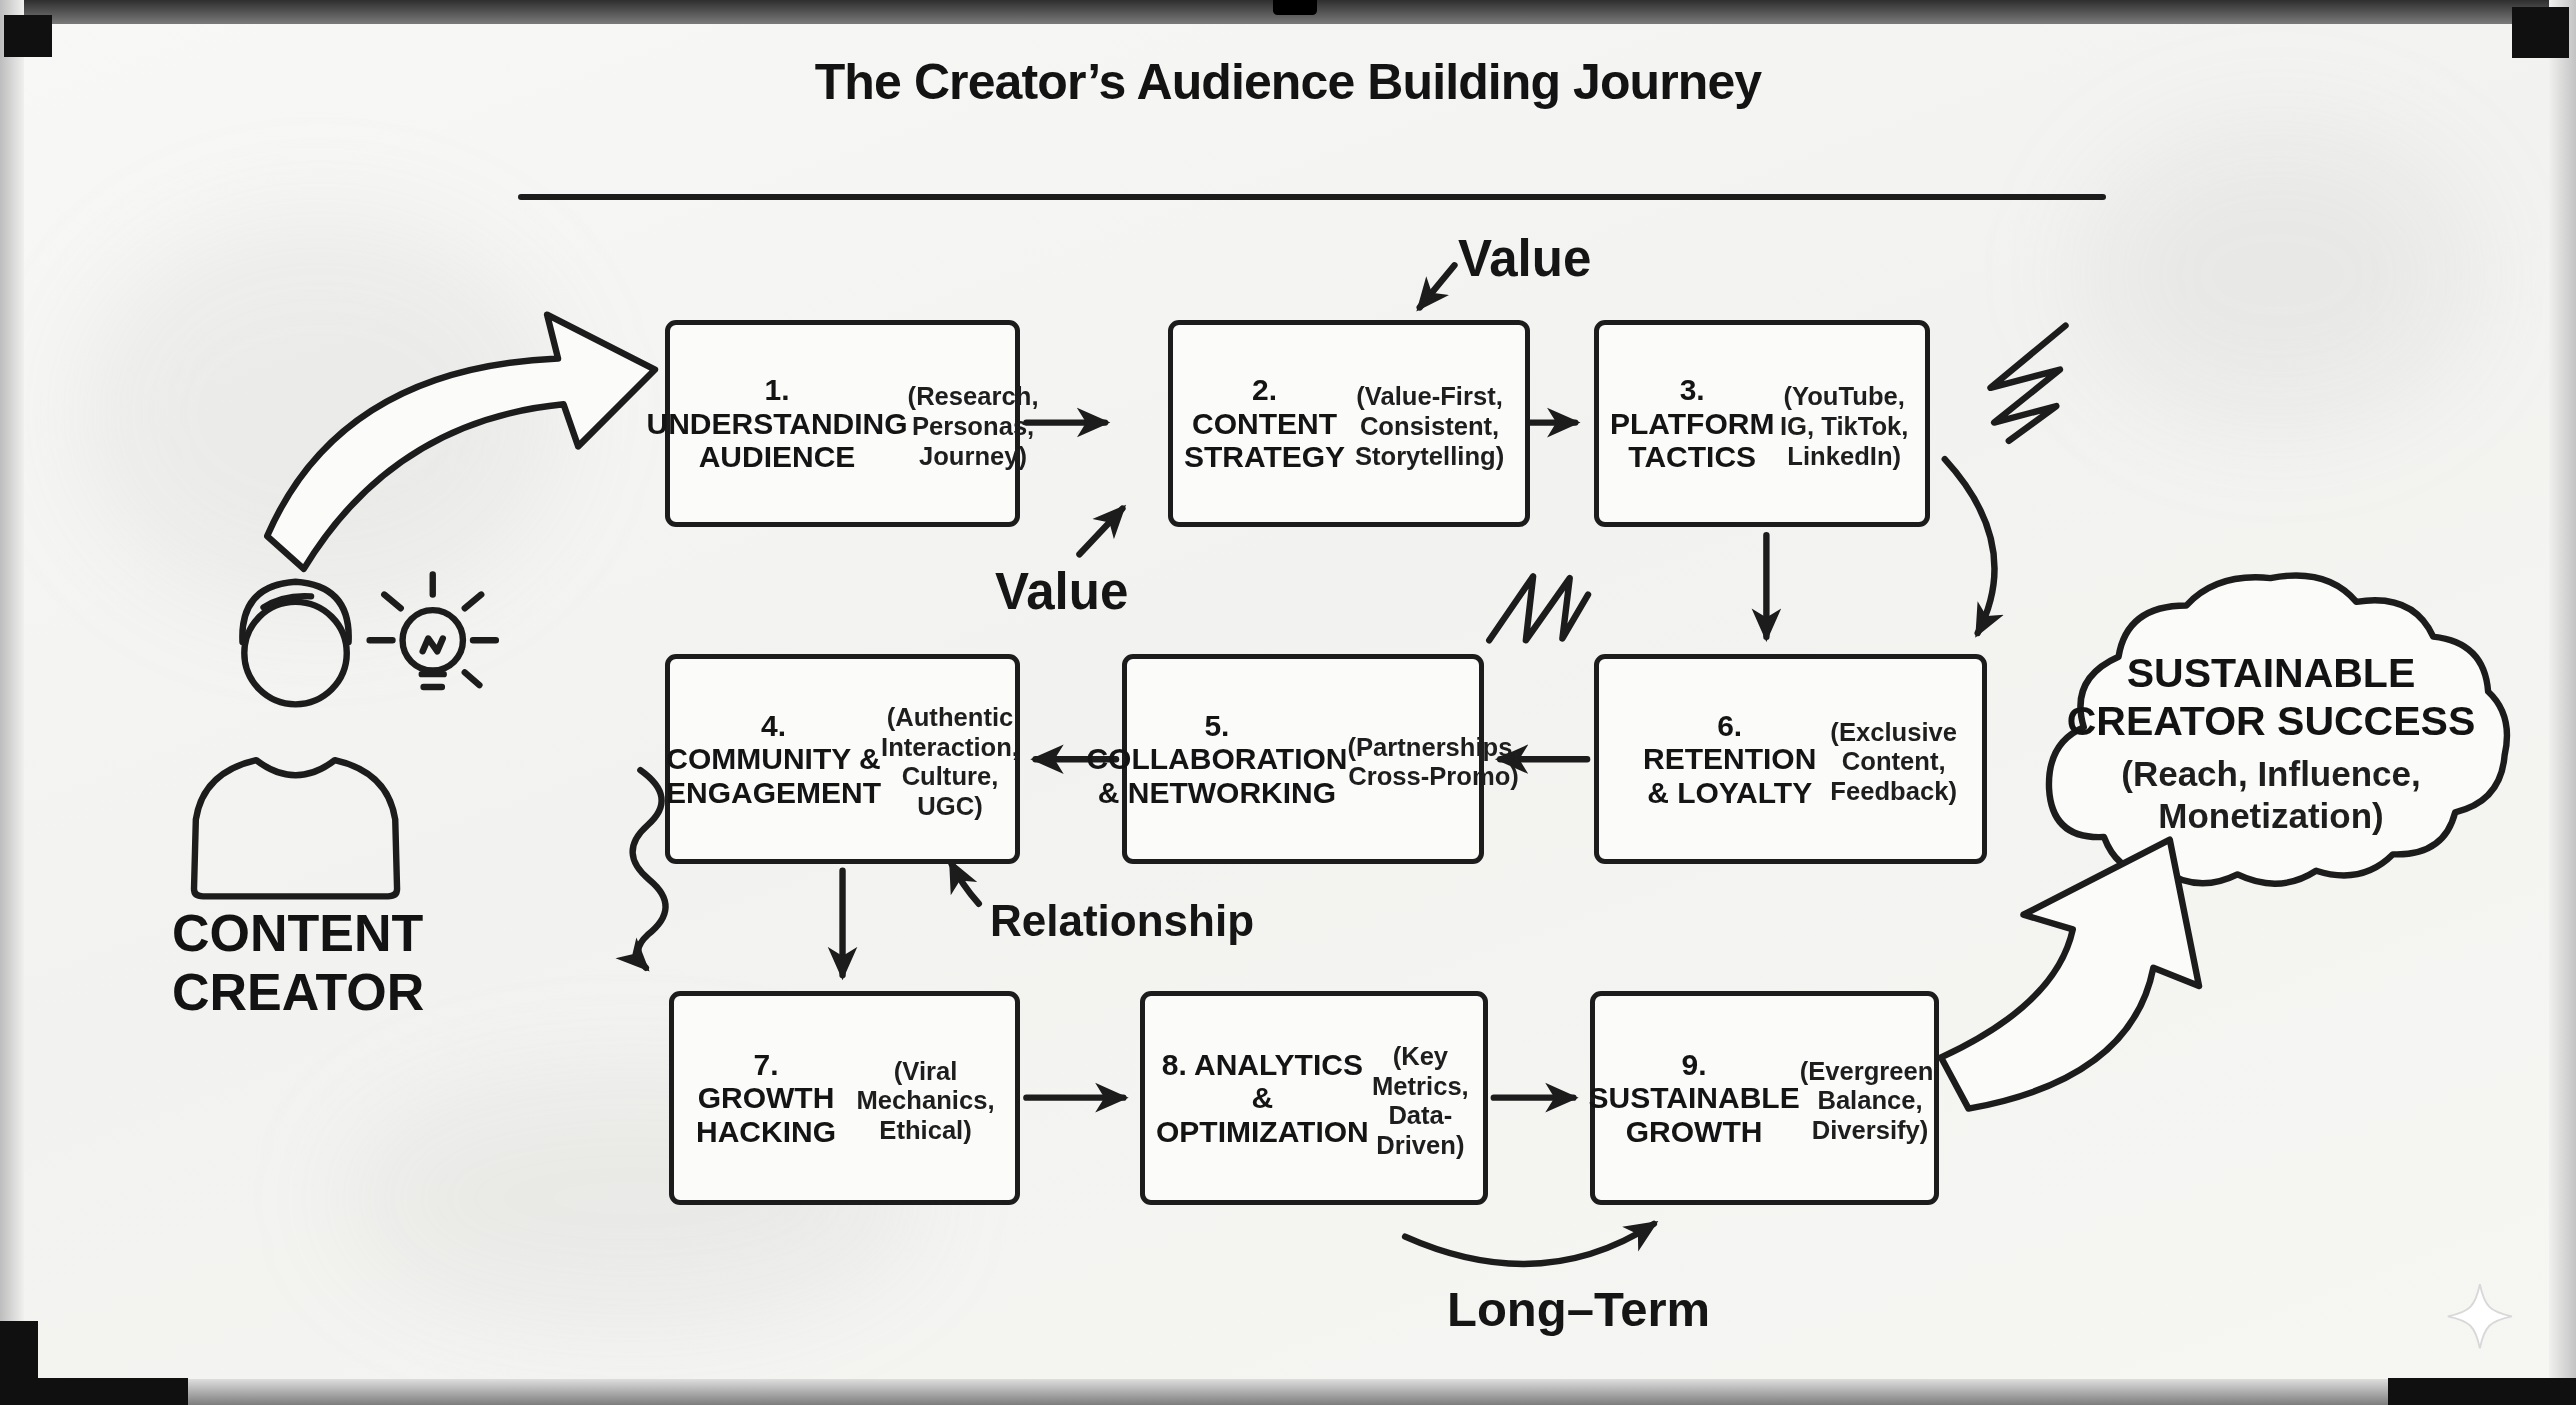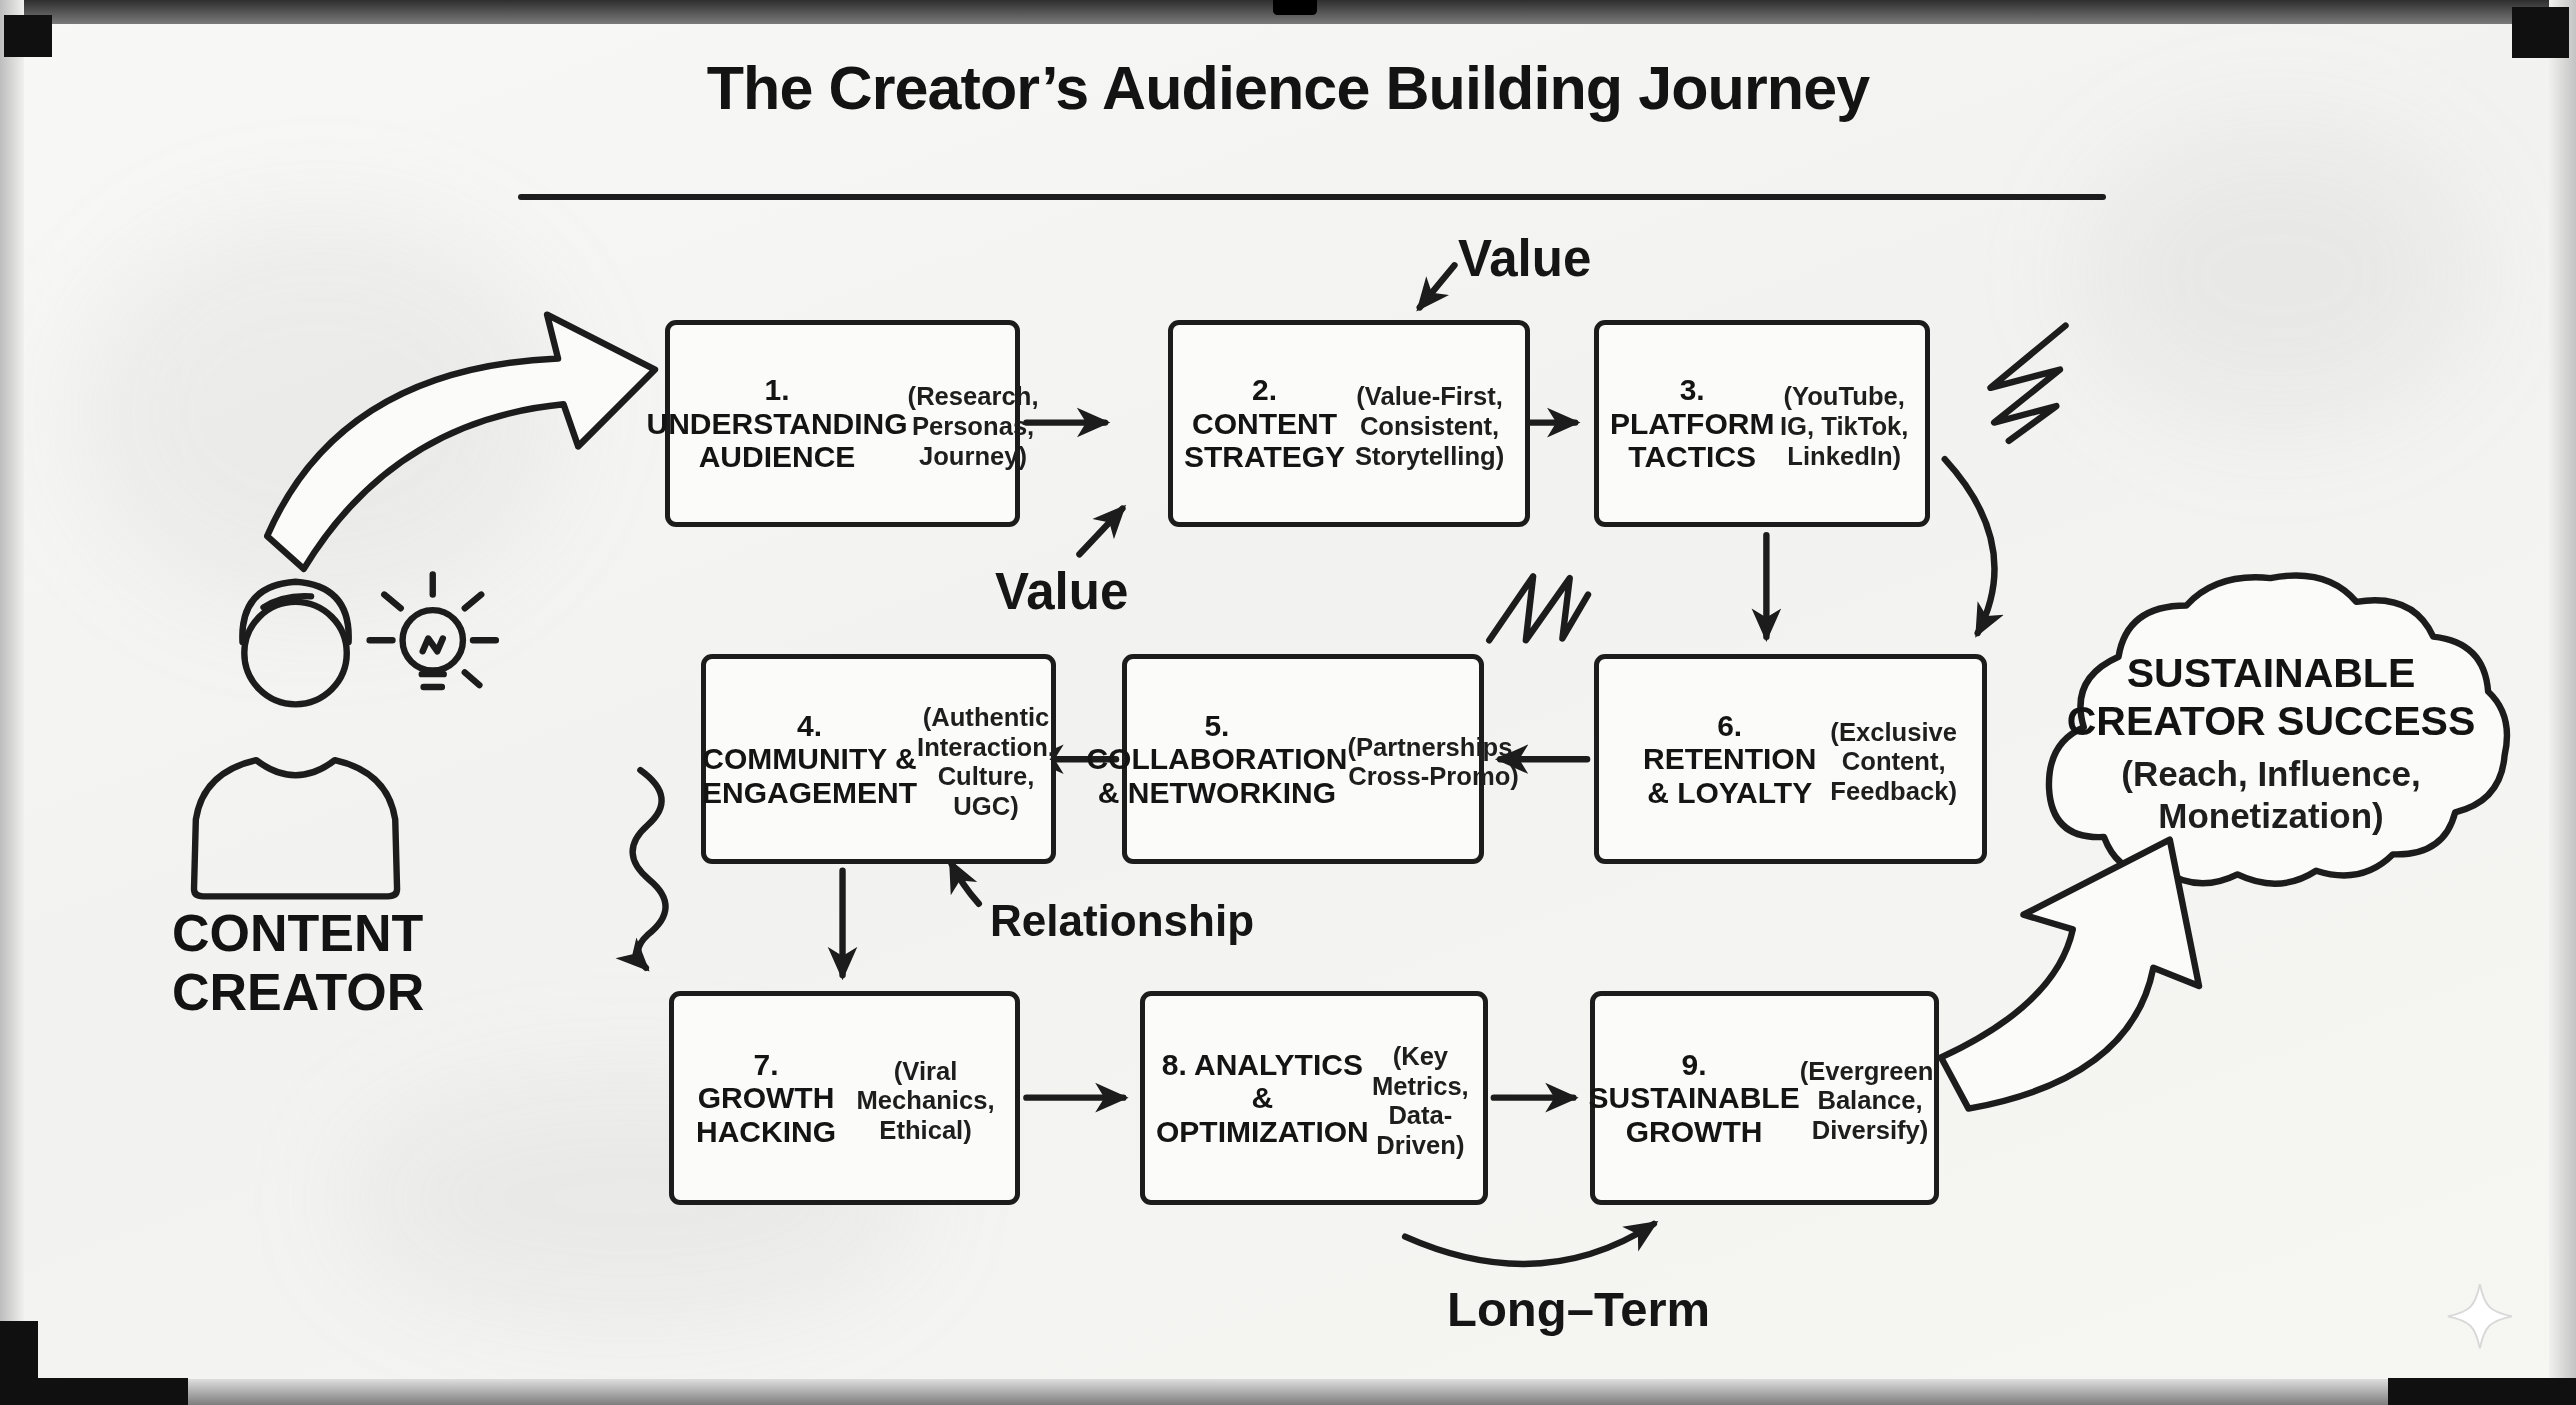--- a/index.html
+++ b/index.html
@@ -30,34 +30,34 @@
   #corner-tr { right:7.3px; top:7.3px;  width:57px;  height:51px; }
   #corner-bl { left:0;  bottom:0; width:188px; height:27.4px; }
   #corner-br { right:0; bottom:0; width:188px; height:27.4px; }
   #corner-bl2 { left:0; bottom:24px; width:38px; height:60px; }
   #top-notch { position:absolute; left:1273px; top:0; width:44px; height:14.6px;
                background:#000; border-radius:0 0 4.6px 4.6px; z-index:7; }
 
   #ink-layer { position:absolute; left:0; top:0; z-index:2; }
 
   .title { position:absolute; left:0; right:0; top:53px; text-align:center;
-           font-size:61px; font-weight:bold; color:#131313; letter-spacing:-0.9px; z-index:3; }
+           font-size:50px; font-weight:bold; color:#131313; letter-spacing:-0.9px; z-index:3; }
   .underline { position:absolute; left:518px; top:194px; width:1588px; height:6.4px;
                background:#1c1c1c; border-radius:3.7px; z-index:3; }
 
   .box { position:absolute; background:#fbfbfa; border:5.5px solid #1c1c1c; border-radius:11px;
          display:flex; flex-direction:row; align-items:center; justify-content:center;
          text-align:center; padding:7.3px 11px; z-index:3; }
   .box-title { font-weight:bold; font-size:30px; line-height:1.12; color:#141414; }
   .box-sub   { font-weight:600;  font-size:25.6px; line-height:1.16; color:#1e1e1e; margin-top:6.4px; }
 
   #box1 { left:665px;  top:320px;  width:355px; height:207px; }
   #box2 { left:1168px; top:320px;  width:362px; height:207px; }
   #box3 { left:1594px; top:320px;  width:336px; height:207px; }
-  #box4 { left:665px;  top:654px;  width:355px; height:210px;margin-left:36px; }
+  #box4 { left:665px;  top:654px;  width:355px; height:210px; }
   #box5 { left:1122px; top:654px;  width:362px; height:210px; }
   #box6 { left:1594px; top:654px;  width:393px; height:210px;padding-left:44px; }
   #box7 { left:669px;  top:991px; width:351px; height:214px; }
   #box8 { left:1140px; top:991px; width:348px; height:214px; }
   #box9 { left:1590px; top:991px; width:349px; height:214px; }
 
   .ann { position:absolute; font-weight:bold; color:#151515; z-index:3; white-space:nowrap; }
   #ann-value-top    { left:1458px; top:229px;  font-size:51px; }
   #ann-value-bottom { left:995px; top:562px;  font-size:51px; }
   #ann-relationship { left:990px; top:896px;  font-size:44px; }

